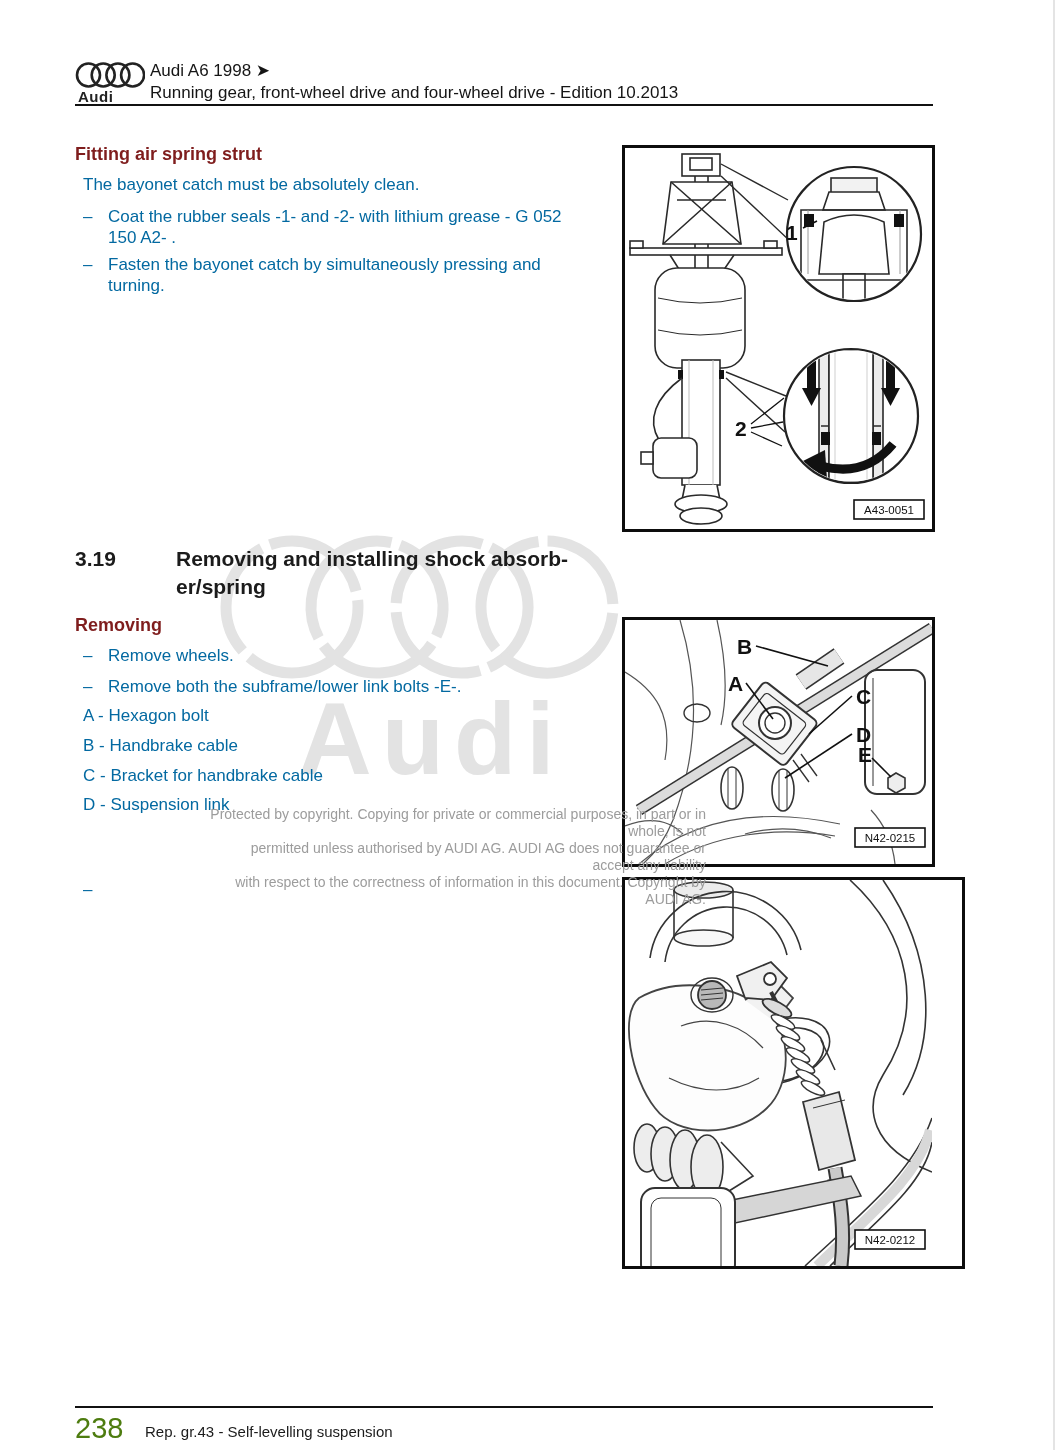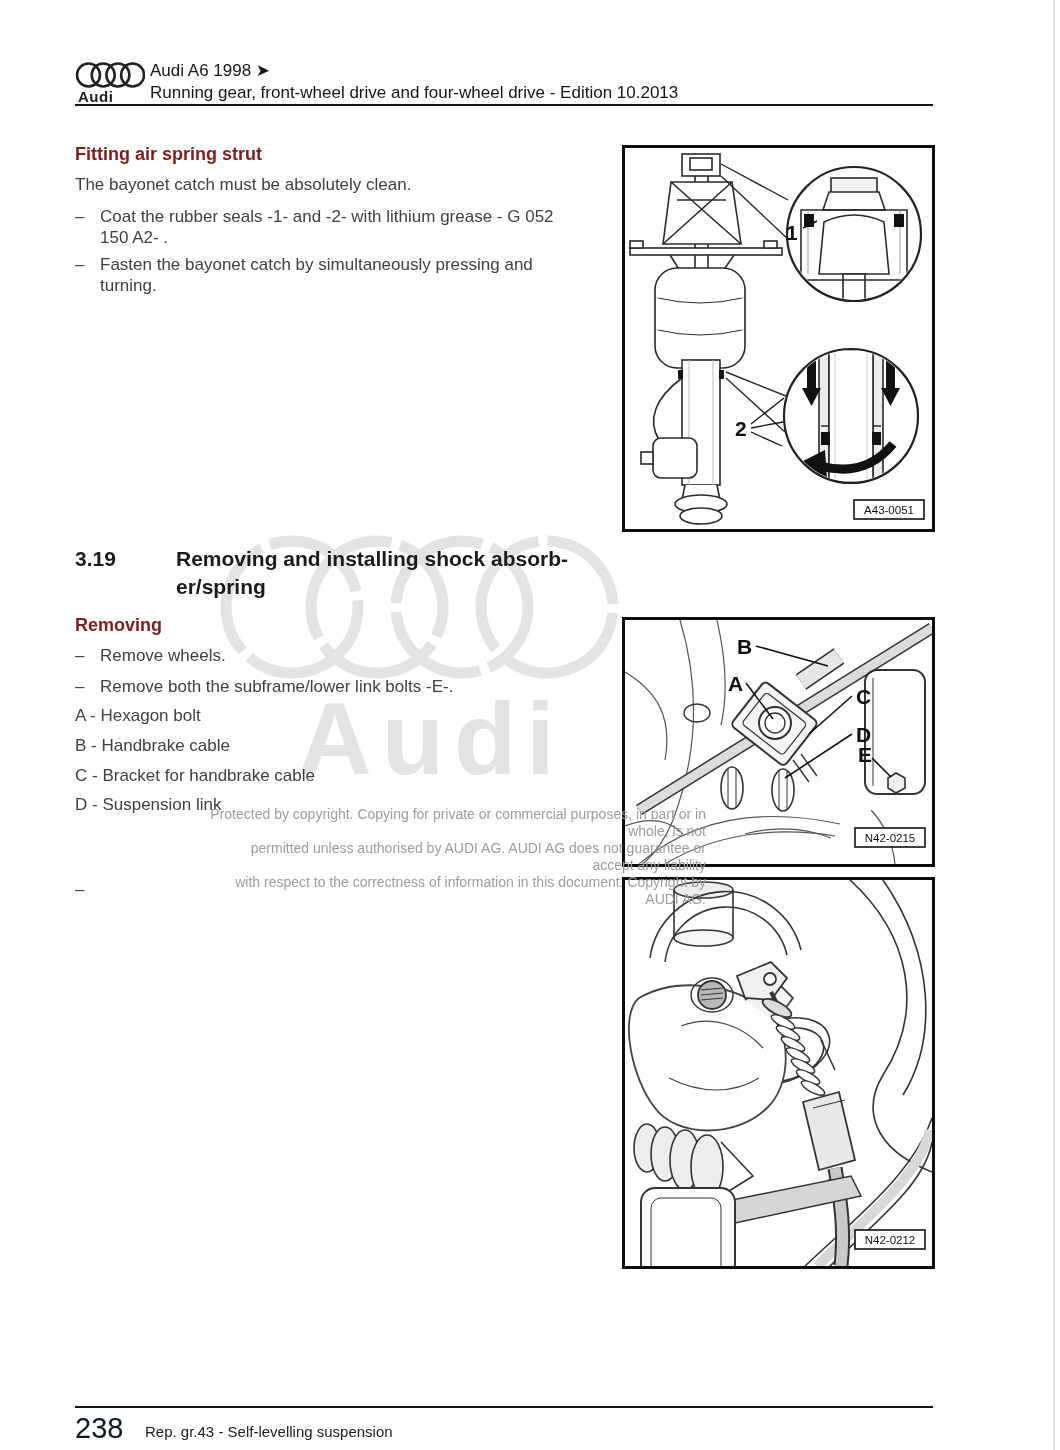--- a/index.html
+++ b/index.html
@@ -9,21 +9,21 @@
     color:#1b1b1b; overflow:hidden;
   }
   .abs{position:absolute;}
   .preline{white-space:pre-line;}
   
   .hdr-line{font-size:17px; line-height:22px; color:#151515;}
   .hdr-rule{left:75px; top:104px; width:858px; height:2px; background:#111;}
   .brand-word{font-size:15px; font-weight:700; letter-spacing:.5px; color:#222;}
   
   .h-bold{font-size:18px; font-weight:700; color:#7f1d1d; z-index:2;}
-  .body-t{font-size:17px; line-height:21px; color:#404040; z-index:2;}
+  .body-t{font-size:17px; line-height:21px; color:#0369a1; z-index:2;margin-left:8px;}
   .bullet{display:flex; z-index:2;}
   .bullet .mk{width:25px; flex:0 0 25px;}
   .sec-num{font-size:21px; font-weight:700; line-height:28px; z-index:2;}
   .sec-title{font-size:21px; font-weight:700; line-height:28px; z-index:2;}
   
   .figure{background:#fff; border:3px solid #0d0d0d; z-index:1; box-sizing:border-box;}
   svg text{font-family:"Liberation Sans","DejaVu Sans",sans-serif;}
   .cl{font-weight:700; font-size:21px; fill:#111;}
   .code{font-size:11.5px; fill:#111;}
   
@@ -31,21 +31,21 @@
   .wm-word{
     z-index:0; font-size:102px; font-weight:700; letter-spacing:10px;
     color:#e3e3e3; line-height:102px;
   }
   .wm-copy{
     z-index:3; width:496px; text-align:right; font-size:14px; line-height:17px;
     color:#9c9c9c;
   }
   
   .ft-rule{left:75px; top:1406px; width:858px; height:2px; background:#111;}
-  .ft-num{font-size:29px; font-weight:400; color:#0f172a;}
+  .ft-num{font-size:29px; font-weight:400; color:#4d7c0f;}
   .ft-chap{font-size:15px; color:#1b1b1b;text-align:center;}
   .scan-edge{left:1053px; top:0; width:2px; height:1450px; background:#e4e4e4; z-index:0;}
 </style>
 </head>
 <body>
 
 <div class="page">
 
   <svg class="abs wm-rings" style="left:215px; top:530px;" width="410" height="158" viewBox="0 0 410 158">
     <g fill="none" stroke="#e3e3e3" stroke-width="11">
@@ -230,21 +230,21 @@
       <text class="cl" x="233" y="142">E</text>
       <rect x="230" y="208" width="70" height="19" fill="#fff" stroke="#111" stroke-width="1.6"></rect>
       <text class="code" x="265" y="222" text-anchor="middle">N42-0215</text>
     </svg>
   </div>
 
   <div class="abs body-t bullet" style="left:75px; top:879px; width:545px;">
     <span class="mk">–</span>
   </div>
 
-  <div class="abs figure" style="left:622px; top:877px; width:313px; height:392px;">
+  <div class="abs figure" style="left:622px; top:877px; width:343px; height:392px;">
     <svg width="307" height="386" viewBox="0 0 307 386">
 
       <g stroke="#333" fill="none" stroke-width="1.6">
         <path d="M225,0 C285,55 300,130 258,195 C238,228 246,268 307,292"></path>
         <path d="M258,0 C310,75 312,160 278,215"></path>
         <path d="M180,386 C240,330 288,292 307,238"></path>
         <path d="M205,386 C258,336 300,302 307,262"></path>
       </g>
       <path d="M192,386 C248,332 294,296 305,250" stroke="#d8d8d8" stroke-width="10" fill="none"></path>
 

